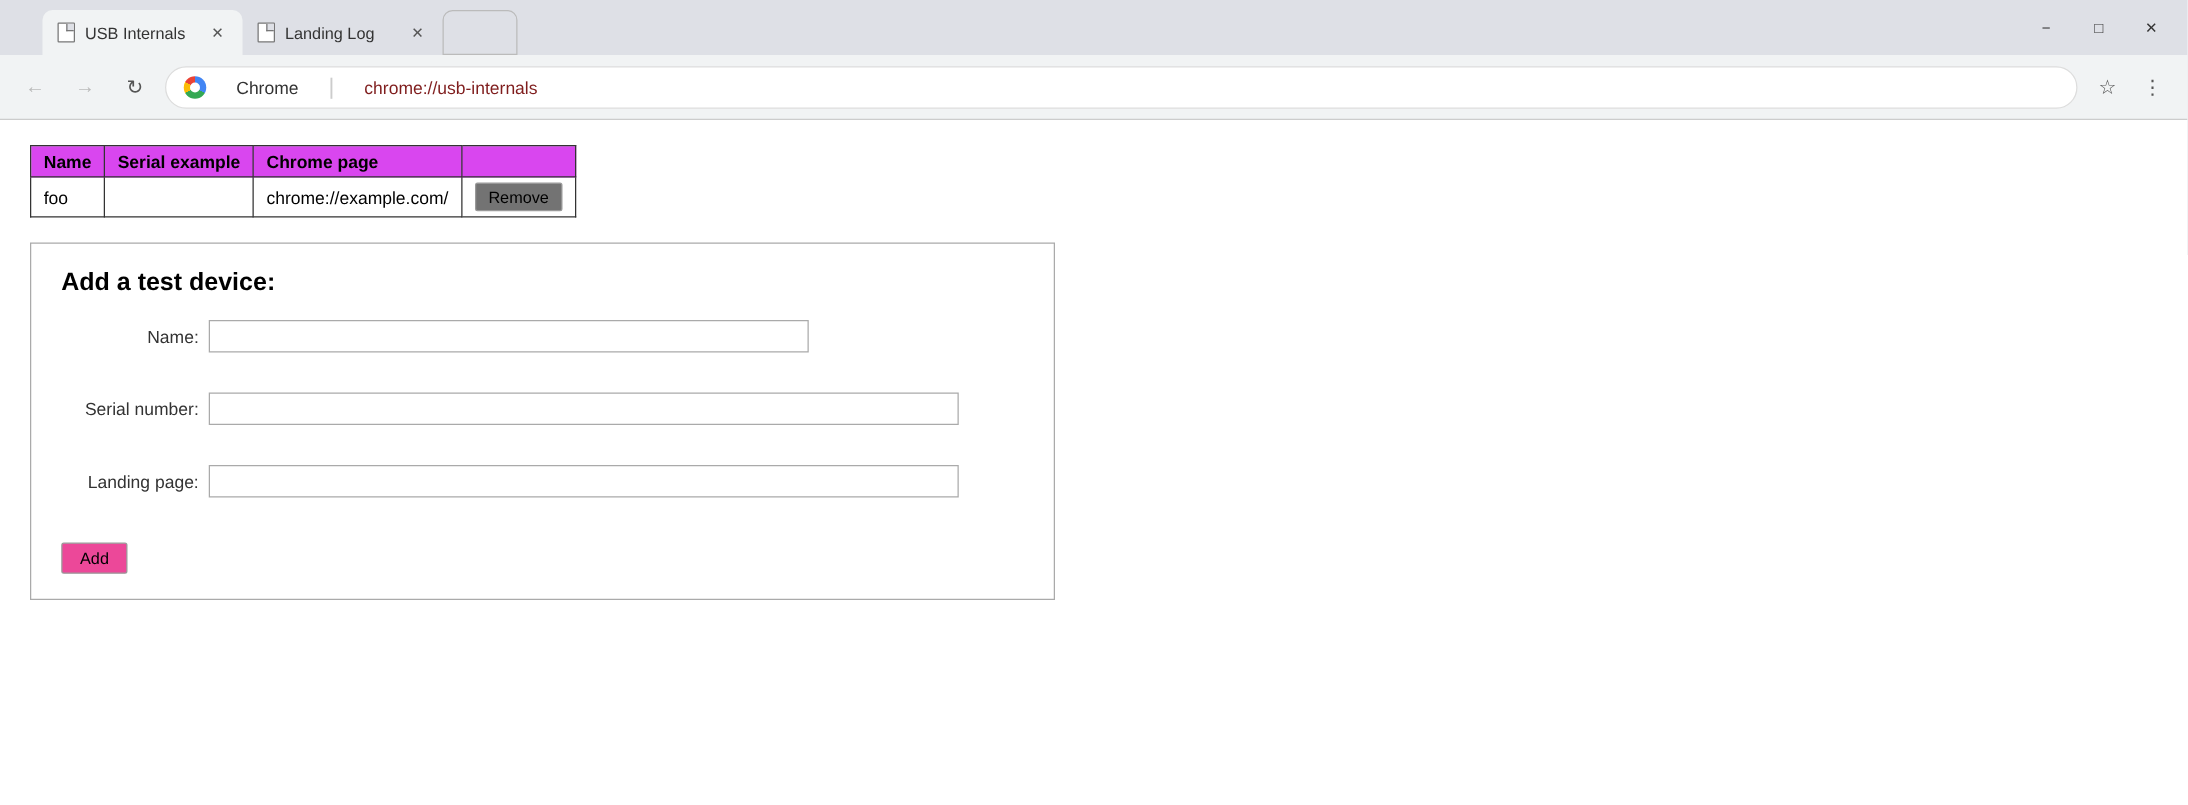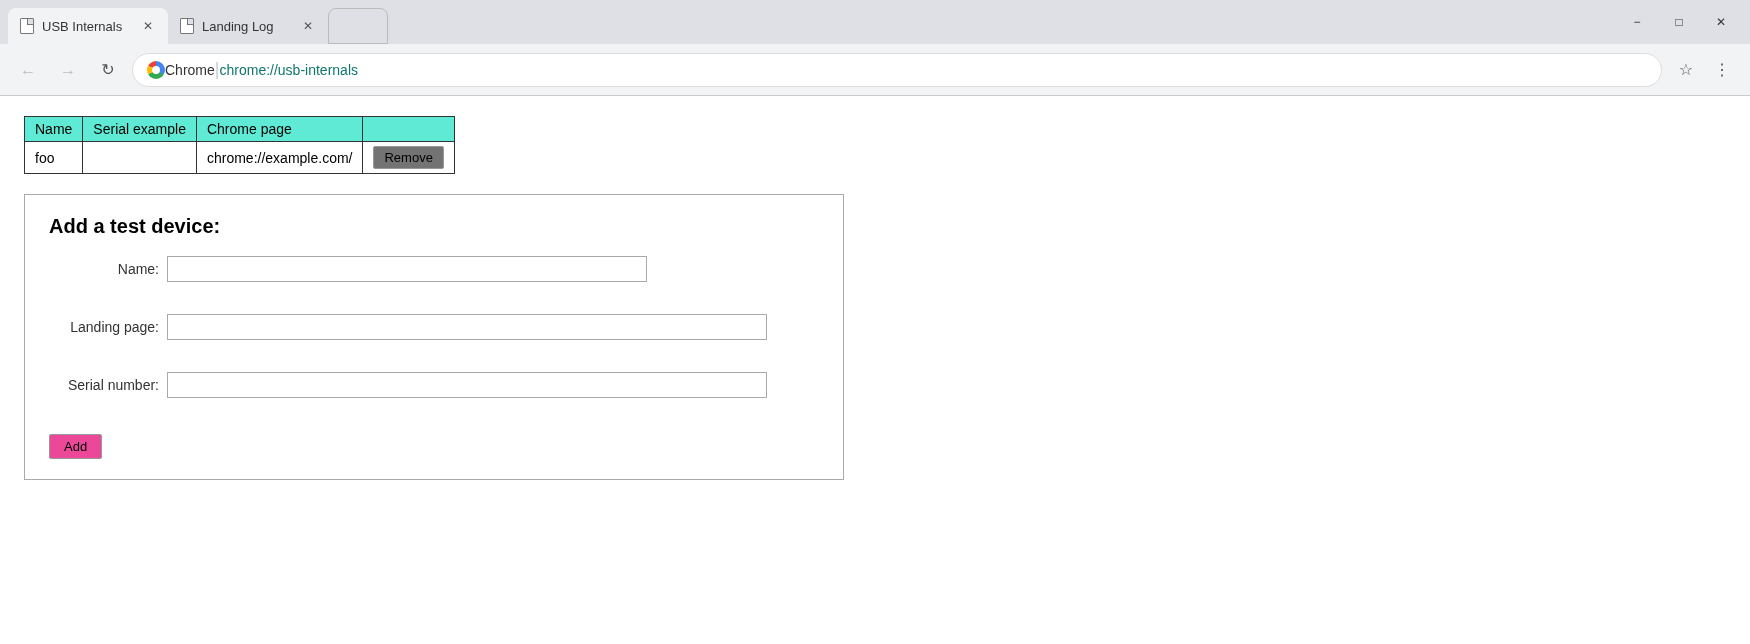--- a/index.html
+++ b/index.html
@@ -12,20 +12,21 @@
       background: #dee0e6;
       height: 44px;
       padding: 0 8px;
       justify-content: space-between;
     }
     .tabs-area {
       display: flex;
       align-items: flex-end;
       height: 44px;
       flex: 1;
+      margin-left: 26px;
     }
     .tab {
       display: flex;
       align-items: center;
       height: 36px;
       padding: 0 12px;
       border-radius: 8px 8px 0 0;
       font-size: 13px;
       cursor: pointer;
       gap: 8px;
@@ -101,21 +102,21 @@
     .nav-btn.disabled { color: #bbb; cursor: default; }
     .address-bar {
       flex: 1;
       height: 34px;
       border-radius: 17px;
       background: white;
       border: 1px solid #ddd;
       display: flex;
       align-items: center;
       padding: 0 14px;
-      gap: 0;
+      gap: 24px;
       font-size: 14px;
       color: #333;
     }
     .chrome-icon {
       width: 18px;
       height: 18px;
       border-radius: 50%;
       background: conic-gradient(#4285F4 0deg 120deg, #34A853 120deg 240deg, #FBBC05 240deg 300deg, #EA4335 300deg 360deg);
       position: relative;
       flex-shrink: 0;
@@ -129,21 +130,21 @@
       position: absolute;
       top: 50%;
       left: 50%;
       transform: translate(-50%, -50%);
     }
     .address-separator {
       color: #ccc;
       font-size: 18px;
     }
     .address-url {
-      color: #0f766e;
+      color: #7f1d1d;
     }
     .toolbar-right {
       display: flex;
       gap: 4px;
       align-items: center;
     }
 
     
     .page-content {
       background: white;
@@ -157,22 +158,22 @@
       border-collapse: collapse;
       margin-bottom: 20px;
     }
     .device-table th, .device-table td {
       border: 1px solid #333;
       padding: 4px 10px;
       text-align: left;
       font-size: 14px;
     }
     .device-table th {
-      font-weight: normal;
-      background: #5eead4;
+      font-weight: bold;
+      background: #d946ef;
     }
     .remove-btn {
       background: #737373;
       border: 1px solid #999;
       border-radius: 2px;
       padding: 3px 10px;
       font-size: 13px;
       cursor: pointer;
     }
 
@@ -320,24 +321,24 @@
   
   <div class="add-device-box">
     <div class="add-device-title">Add a test device:</div>
 
     <div class="form-row">
       <span class="form-label">Name:</span>
       <input class="form-input form-input-name" type="text" style="">
     </div>
 
     <div class="form-row">
+      <span class="form-label">Serial number:</span>
+      <input class="form-input form-input-serial" type="text" style="">
+    </div>
+
+    <div class="form-row">
       <span class="form-label">Landing page:</span>
       <input class="form-input form-input-landing" type="text" style="">
     </div>
 
-    <div class="form-row">
-      <span class="form-label">Serial number:</span>
-      <input class="form-input form-input-serial" type="text" style="">
-    </div>
-
     <button class="add-btn">Add</button>
   </div>
 </div>
 
 </body></html>

